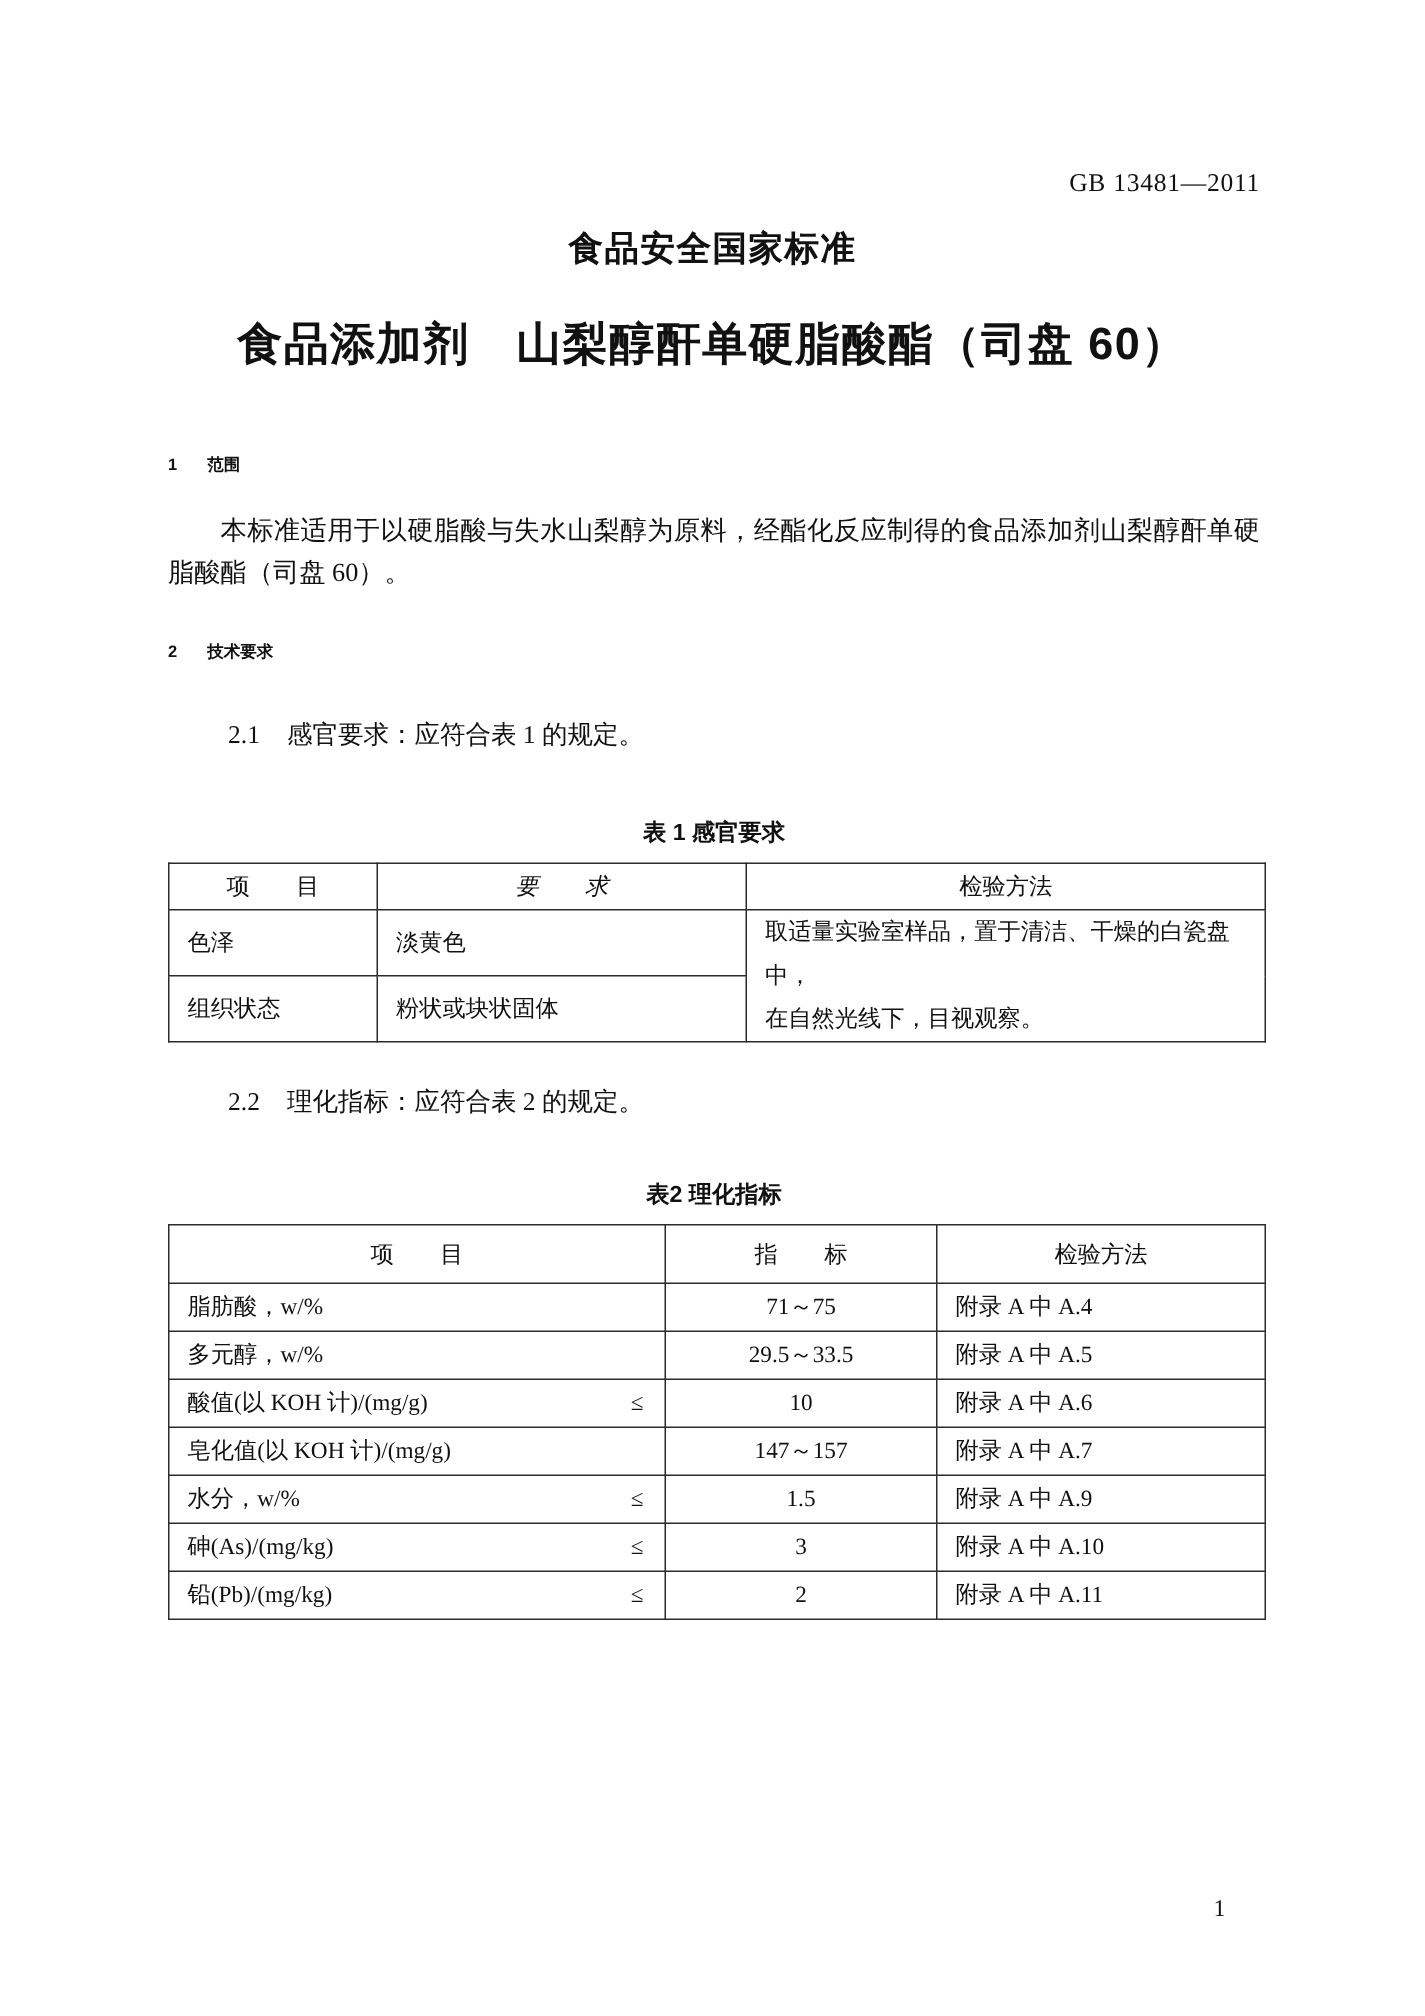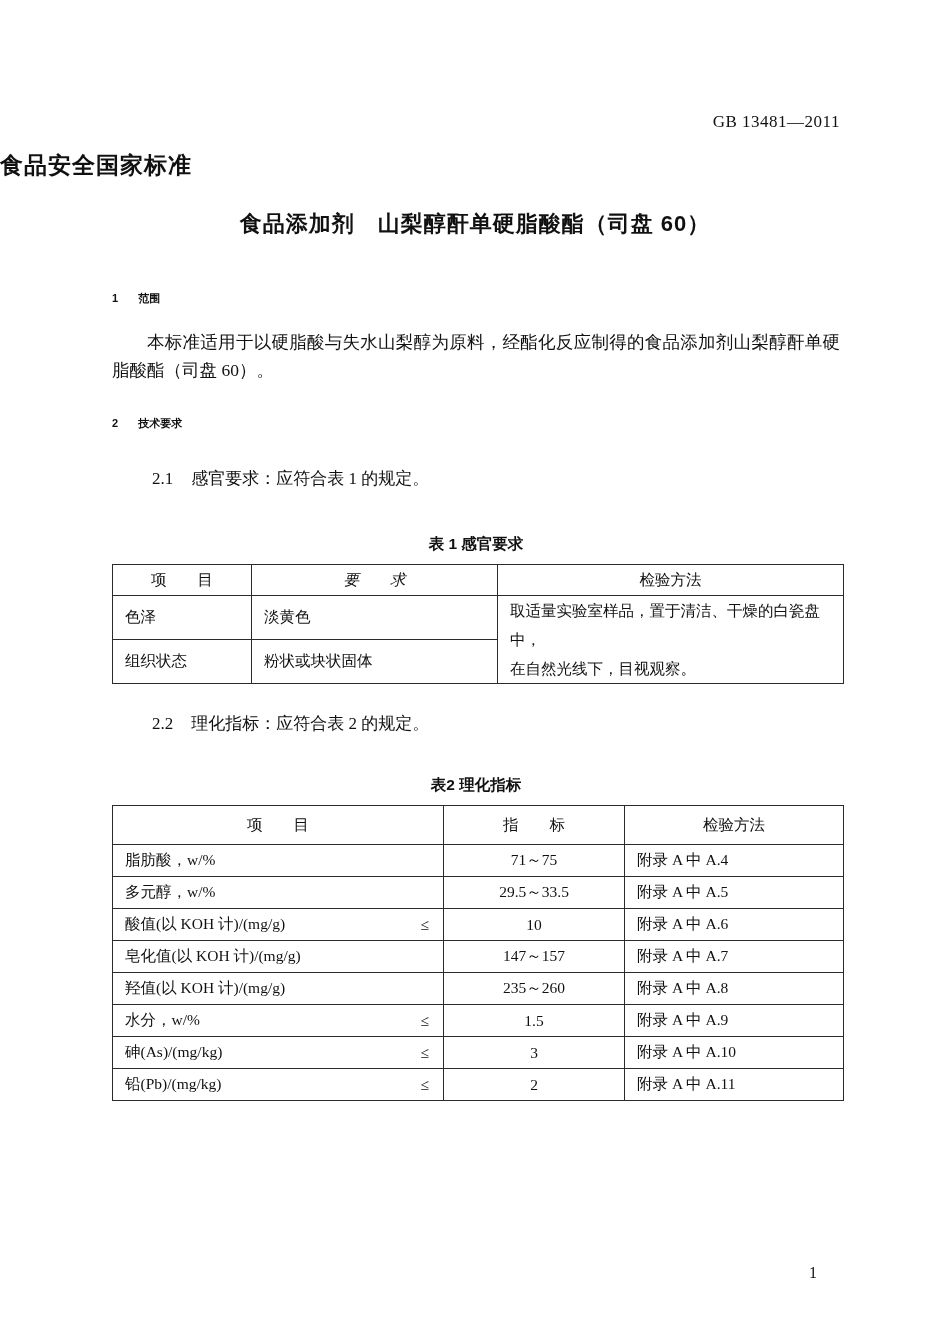--- a/index.html
+++ b/index.html
@@ -15,31 +15,31 @@
   }
   .doc-number {
     padding-top: 112px;
     margin-right: 110px;
     text-align: right;
     font-size: 17px;
     letter-spacing: 0.5px;
   }
   .title1 {
     margin-top: 18px;
-    text-align: left;
+    text-align: center;
     font-family: "Liberation Sans", sans-serif;
     font-size: 23px;
     font-weight: bold;
     letter-spacing: 1px;
   }
   .title2 {
     margin-top: 28px;
     text-align: center;
     font-family: "Liberation Sans", sans-serif;
-    font-size: 22px;
+    font-size: 30px;
     font-weight: bold;
     letter-spacing: 1px;
   }
   .content { margin: 0 110px 0 112px; }
   .s-heading {
     margin-top: 52px;
     font-family: "Liberation Sans", sans-serif;
     font-size: 11px;
     font-weight: bold;
   }
@@ -208,30 +208,20 @@
                 <span>皂化值(以 KOH 计)/(mg/g)</span>
                 <span></span>
               </div>
             </td>
           <td class="cell-value">147～157</td>
           <td class="cell-method">附录 A 中 A.7</td>
         </tr>
         <tr>
           <td class="cell-item">
               <div class="flexline">
-                <span>羟值(以 KOH 计)/(mg/g)</span>
-                <span></span>
-              </div>
-            </td>
-          <td class="cell-value">235～260</td>
-          <td class="cell-method">附录 A 中 A.8</td>
-        </tr>
-        <tr>
-          <td class="cell-item">
-              <div class="flexline">
                 <span>水分，w/%</span>
                 <span>≤</span>
               </div>
             </td>
           <td class="cell-value">1.5</td>
           <td class="cell-method">附录 A 中 A.9</td>
         </tr>
         <tr>
           <td class="cell-item">
               <div class="flexline">

